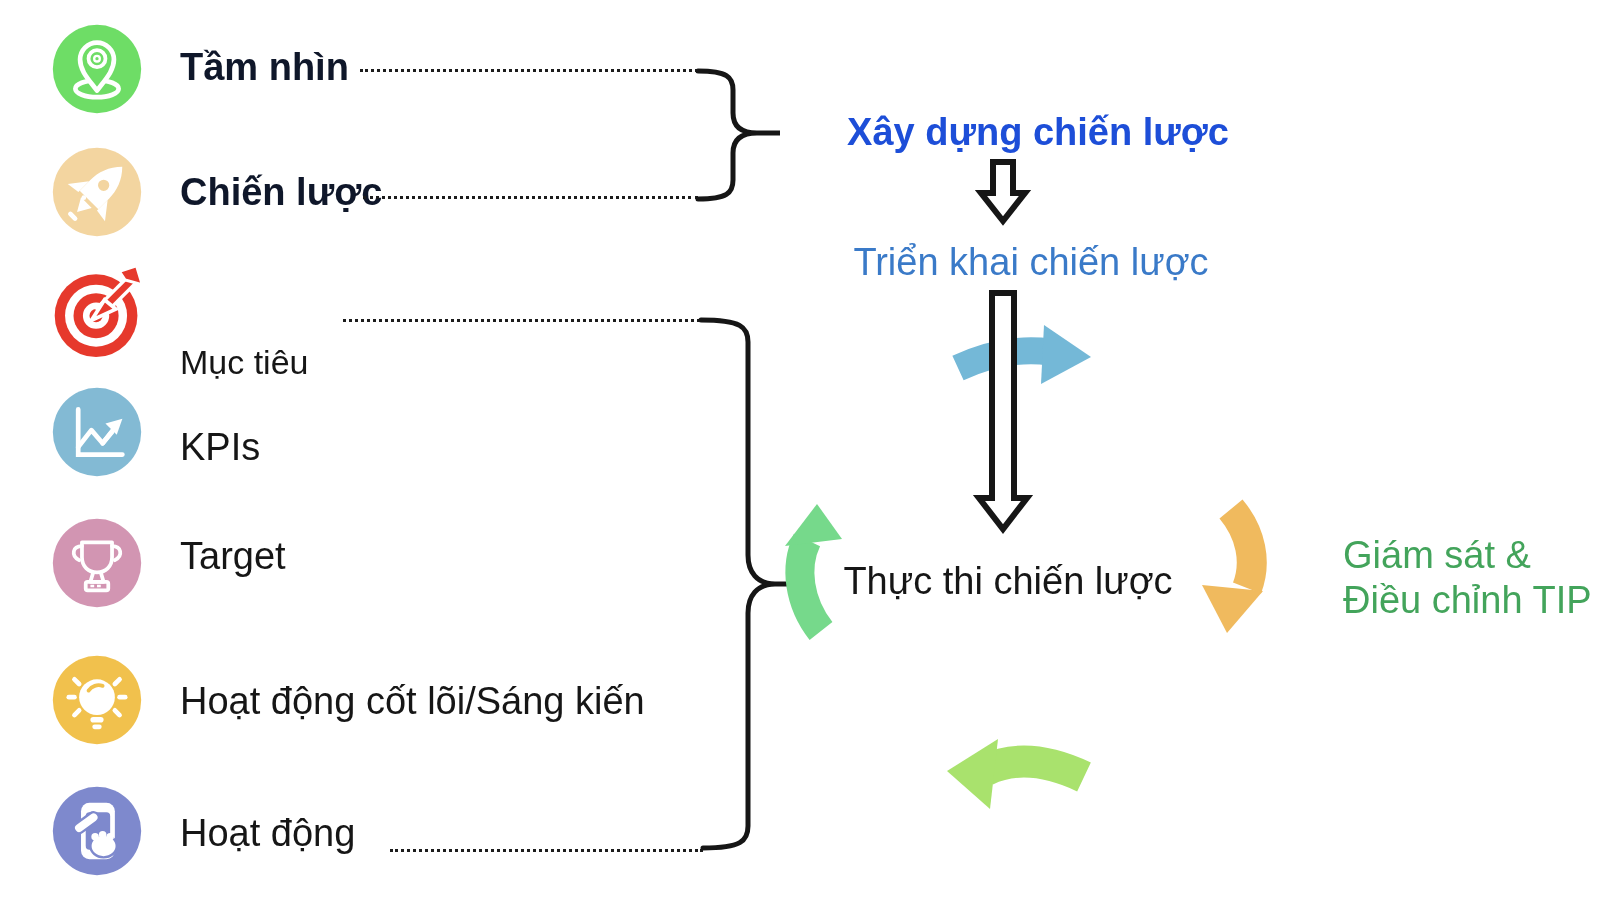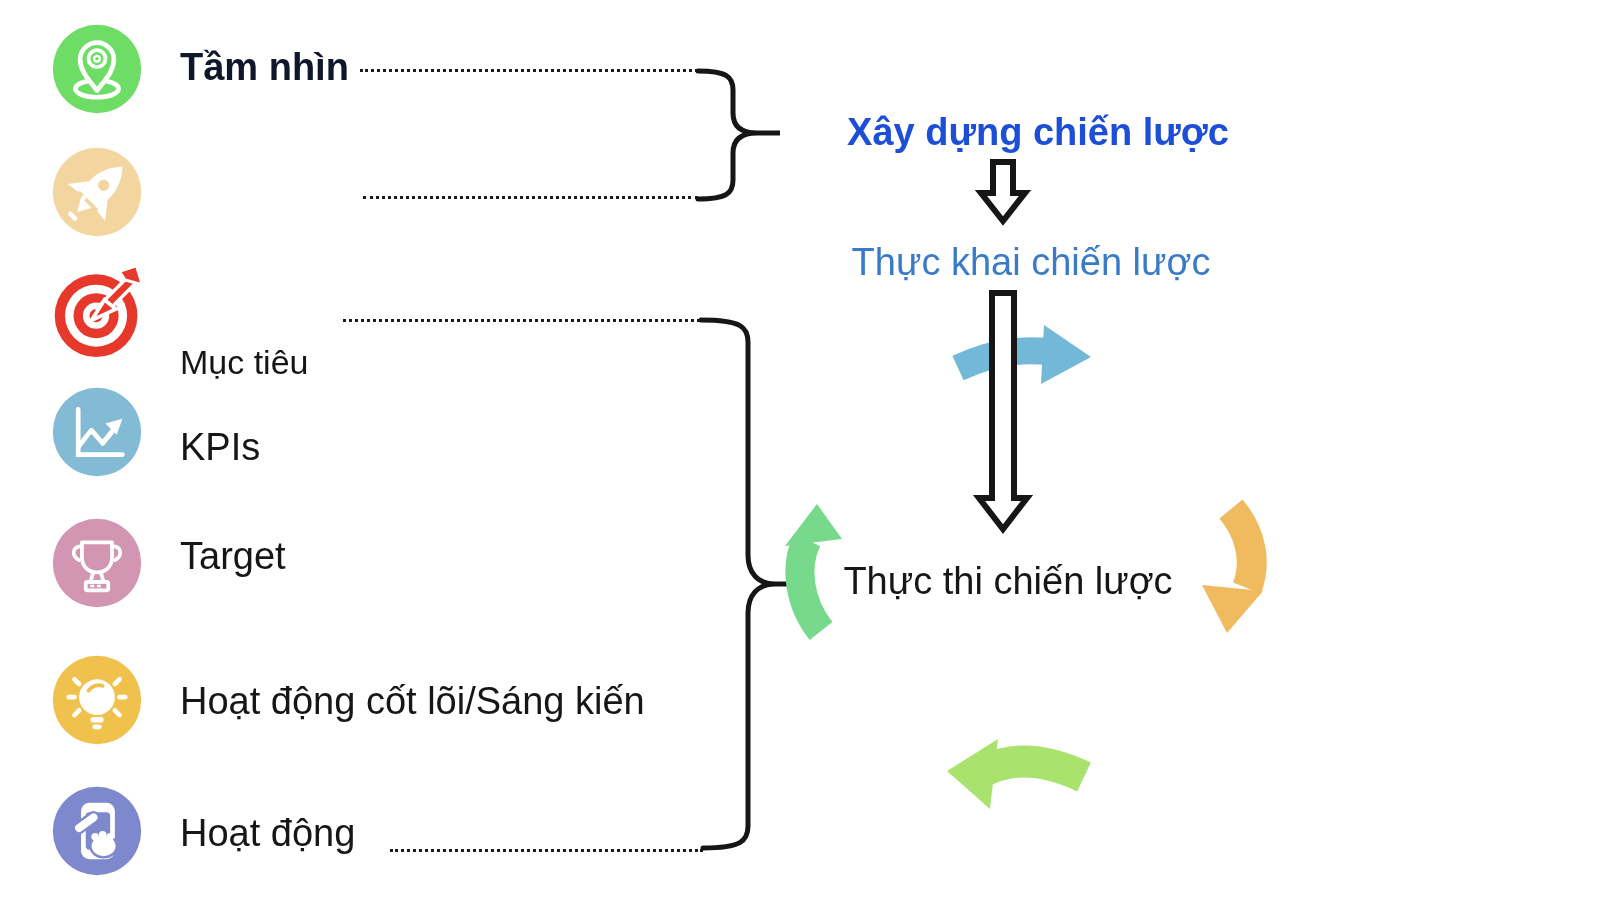--- a/index.html
+++ b/index.html
@@ -119,20 +119,21 @@
       <rect x="38" y="30" width="26" height="40" rx="4" fill="#7e89cd"></rect>
       <rect x="26" y="42" width="30" height="11" rx="5.5" transform="rotate(-36 30 48)" fill="#fff" stroke-width="2.5" stroke="#7e89cd"></rect>
       <ellipse cx="57" cy="66" rx="14" ry="12" fill="#fff" stroke-width="2.5" stroke="#7e89cd"></ellipse>
       <circle cx="48" cy="56" r="4" fill="#fff"></circle>
       <circle cx="56" cy="54" r="4" fill="#fff"></circle>
       <circle cx="64" cy="56" r="4" fill="#fff"></circle>
     </svg>
   </span>
 
   <span class="lbl bluebold" style="top:67px">Tầm nhìn</span>
+  <span class="lbl bluebold" style="top:192px">Chiến lược</span>
   <span class="lbl small" style="top:314px">Mục tiêu</span>
   <span class="lbl" style="top:447px">KPIs</span>
   <span class="lbl" style="top:556px">Target</span>
   <span class="lbl" style="top:701px">Hoạt động cốt lõi/Sáng kiến</span>
   <span class="lbl" style="top:833px">Hoạt động</span>
 
   <div class="dot" style="left:360px;top:69px;width:338px"></div>
   <div class="dot" style="left:363px;top:196px;width:335px"></div>
   <div class="dot" style="left:343px;top:319px;width:357px"></div>
   <div class="dot" style="left:390px;top:849px;width:313px"></div>
@@ -162,17 +163,21 @@
       <polygon points="1202,585 1263,591 1227,633" fill="#f0ba5e"></polygon>
     </g>
 
     <g>
       <path d="M1084,777 C1046,759 1013,757 986,770" fill="none" stroke="#a9e26d" stroke-width="32"></path>
       <polygon points="998,739 947,771 990,809" fill="#a9e26d"></polygon>
     </g>
   </svg>
 
   <div class="step s1" style="left:1038px;top:132px">Xây dựng chiến lược</div>
-  <div class="step s2" style="left:1031px;top:262px">Thực khai chiến lược</div>
+  <div class="step s2" style="left:1031px;top:262px">Triển khai chiến lược</div>
   <div class="step s3" style="left:1008px;top:581px">Thực thi chiến lược</div>
 
+  <div class="note">
+    <div>Giám sát &amp;</div>
+    <div>Điều chỉnh TIP</div>
+  </div>
 
 </div>
 
 </body></html>

